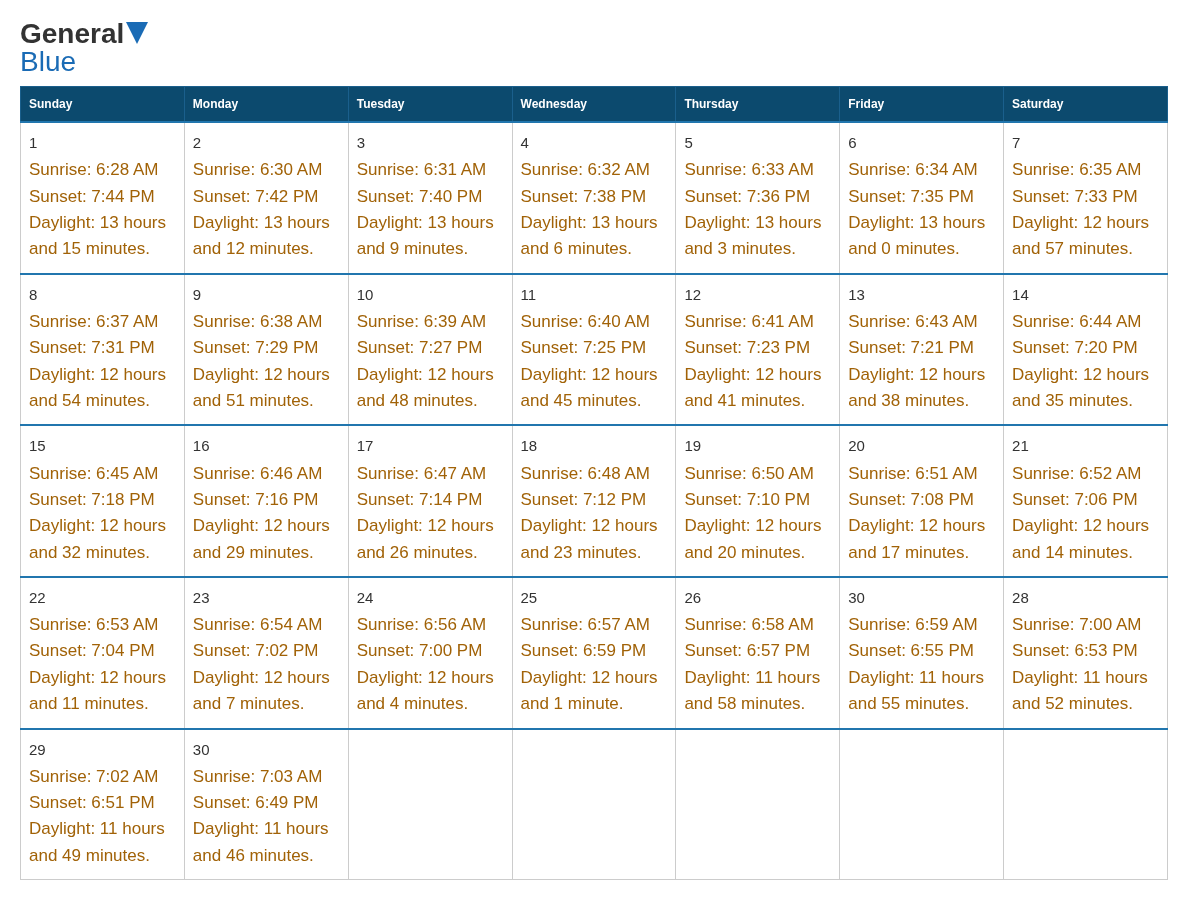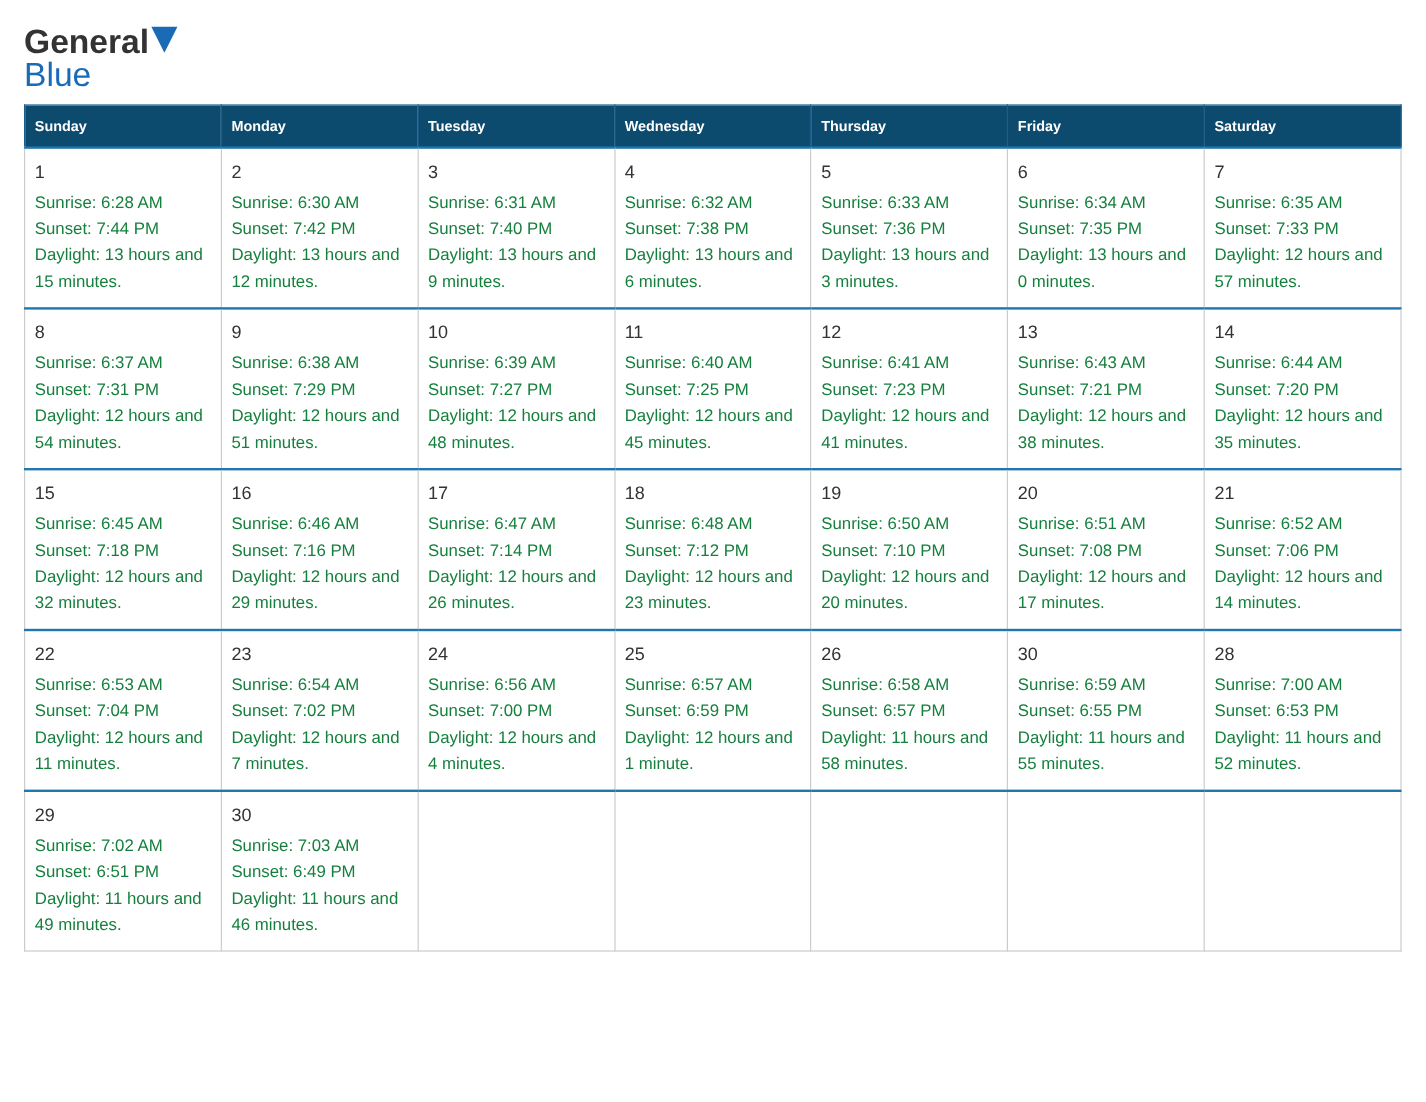--- a/index.html
+++ b/index.html
@@ -78,22 +78,22 @@
       background: #fff;
       border-top: 2px solid #2176ae;
     }
     .day-number {
       font-size: 15px;
       font-weight: normal;
       margin-bottom: 3px;
       display: block;
     }
     .day-info {
-      font-size: 14px;
-      color: #15803d;
+      font-size: 17px;
+      color: #a16207;
     }
     
     tbody tr:not(:first-child) td {
       border-top: 2px solid #2176ae;
     }
   </style>
 </head>
 <body>
 
 <div class="header">

